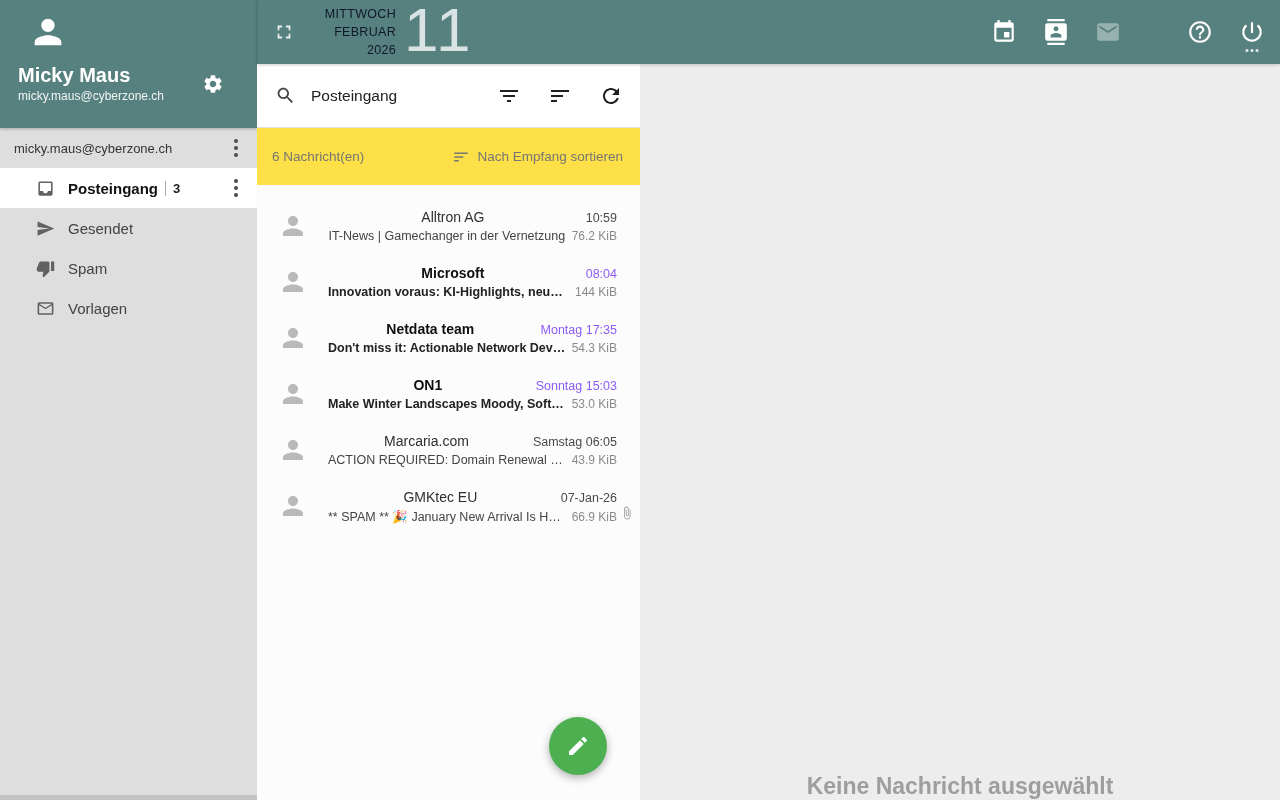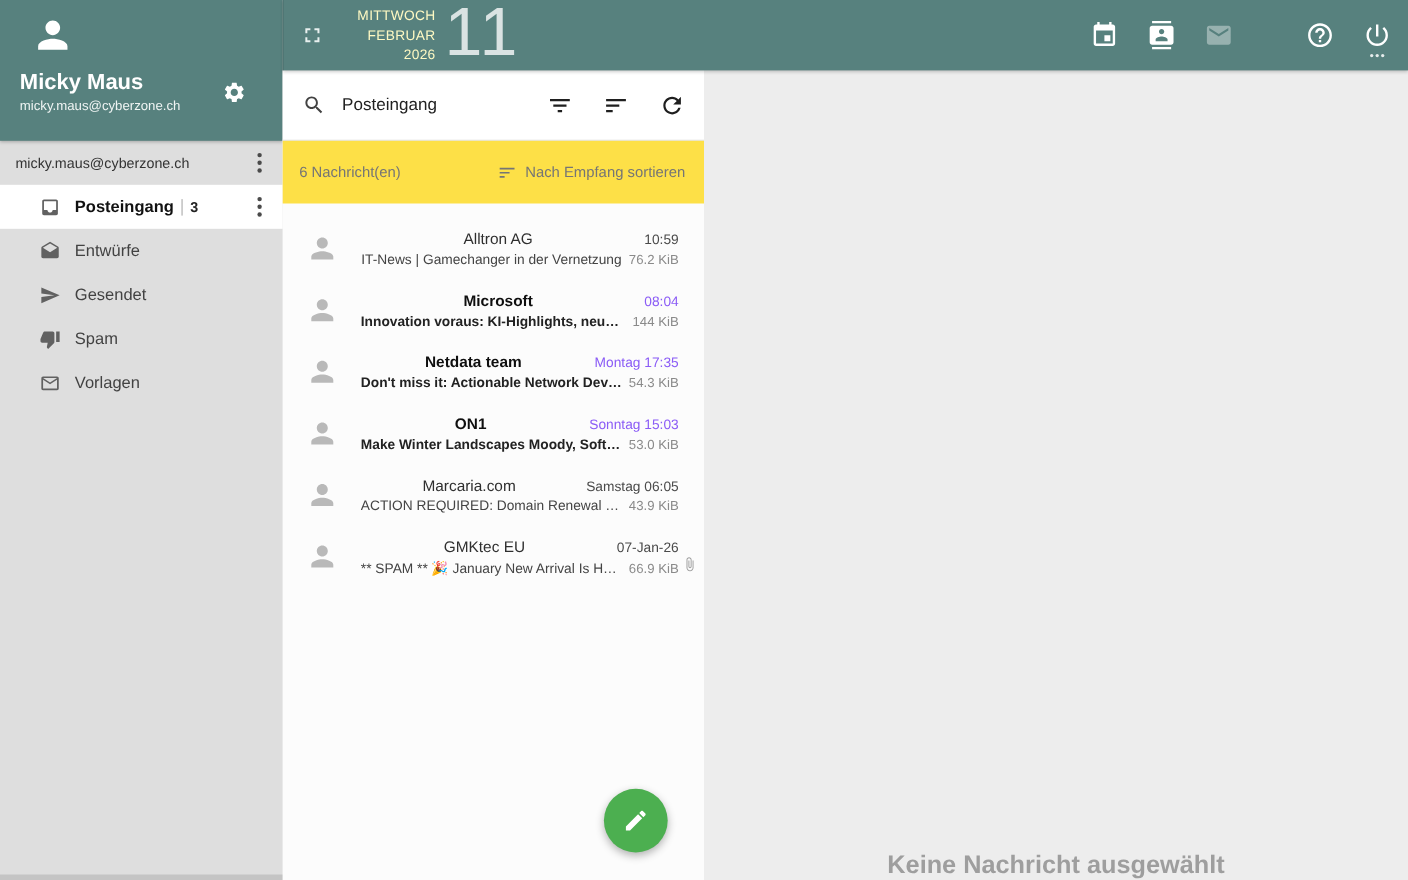--- a/index.html
+++ b/index.html
@@ -29,21 +29,21 @@
   .folder .count-sep { width:1px; height:15px; background:#aaaaaa; margin:0 7px; display:inline-block; }
   .folder .fcount { font-size:13px; font-weight:700; color:#222222; }
   .folder .kebab { visibility:hidden; }
   .folder.selected .kebab { visibility:visible; }
   .side-scrollbar { position:absolute; left:0; bottom:0; width:257px; height:5px; background:#c4c4c4; }
 
   
   .topbar { position:absolute; left:257px; top:0; right:0; height:64px; background:#57817e; border-left:1px solid rgba(0,0,0,.10); box-shadow:0 1px 3px rgba(0,0,0,.2); z-index:5; }
   .expand-btn { position:absolute; left:15px; top:21px; width:22px; height:22px; cursor:pointer; }
   .expand-btn svg { width:22px; height:22px; fill:#e8f0ef; }
-  .date-block { position:absolute; left:40px; top:5px; width:98px; text-align:right; color:#fef9c3; font-size:12.5px; line-height:18px; letter-spacing:.3px; }
+  .date-block { position:absolute; left:40px; top:5px; width:98px; text-align:right; color:#0f172a; font-size:12.5px; line-height:18px; letter-spacing:.3px; }
   .big-day { position:absolute; left:146px; top:-6px; font-size:62px; font-weight:200; color:rgba(255,255,255,.78); letter-spacing:2px; }
   .topbar-icons { position:absolute; right:0; top:0; height:64px; display:flex; align-items:center; }
   .tb-icon { width:26px; height:26px; cursor:pointer; }
   .tb-icon svg { width:26px; height:26px; fill:#ffffff; }
   .tb-icon.dim svg { fill:rgba(255,255,255,.38); }
   .ti-calendar { margin-right:26px; }
   .ti-contacts { margin-right:26px; }
   .ti-mail { margin-right:66px; }
   .ti-help { margin-right:26px; }
   .ti-power { margin-right:15px; position:relative; }
@@ -123,33 +123,20 @@
           <span class="count-sep"></span>
           <span class="fcount">3</span>
         </span>
     <div class="kebab">
           <i></i>
           <i></i>
           <i></i>
         </div>
   </div>
 
-  <div class="folder">
-    <svg class="ficon" viewBox="0 0 24 24">
-          <path d="M21.99 8c0-.72-.37-1.35-.94-1.7L12 1 2.95 6.3C2.38 6.65 2 7.28 2 8v10c0 1.1.9 2 2 2h16c1.1 0 2-.9 2-2l-.01-10zM12 13L3.74 7.84 12 3l8.26 4.84L12 13z"></path>
-        </svg>
-    <span class="flabel">
-          <span class="ftext">Entwürfe</span>
-        </span>
-    <div class="kebab">
-          <i></i>
-          <i></i>
-          <i></i>
-        </div>
-  </div>
 
   <div class="folder">
     <svg class="ficon" viewBox="0 0 24 24">
           <path d="M2.01 21L23 12 2.01 3 2 10l15 2-15 2z"></path>
         </svg>
     <span class="flabel">
           <span class="ftext">Gesendet</span>
         </span>
     <div class="kebab">
           <i></i>

